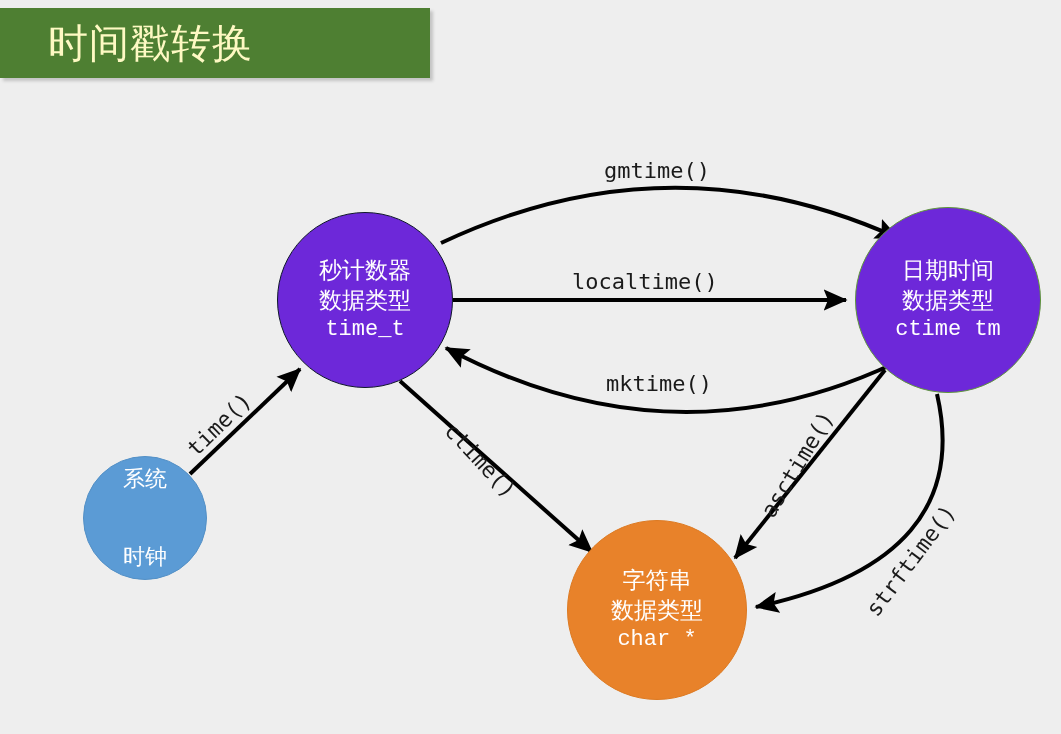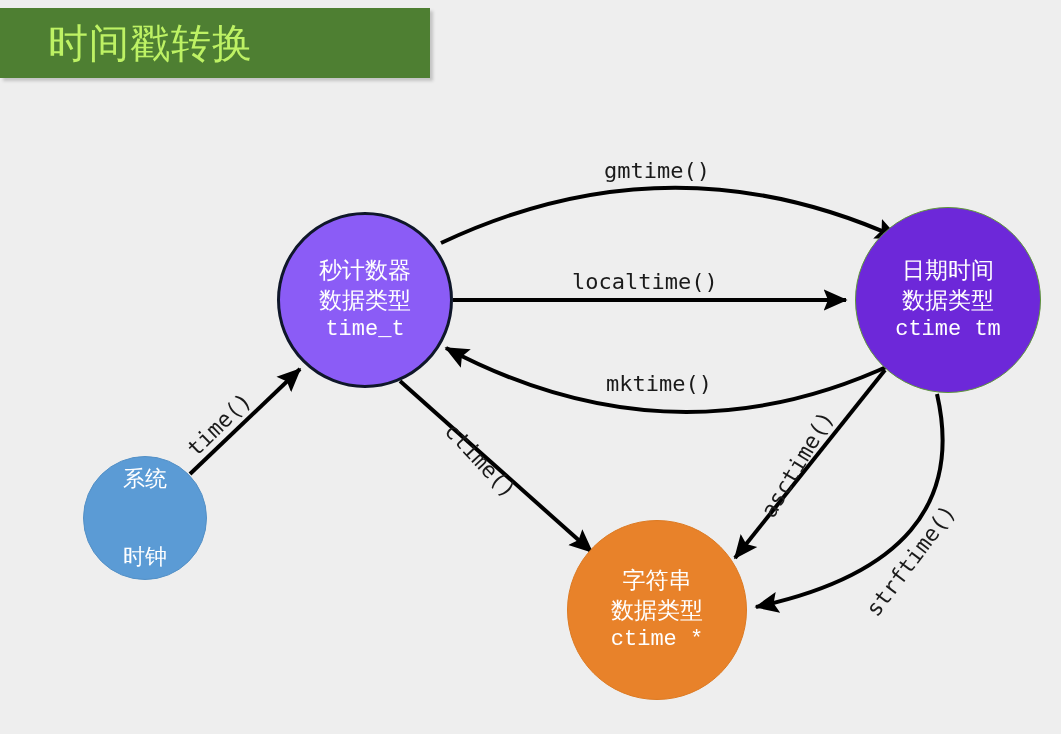--- a/index.html
+++ b/index.html
@@ -24,21 +24,21 @@
     width: 430px;
     height: 70px;
     background: #4e7f32;
     box-shadow: 3px 3px 3px rgba(0,0,0,0.18);
     display: flex;
     align-items: center;
     box-sizing: border-box;
     padding-left: 48px;
   }
   #title-text {
-    color: #bef264;
+    color: #fef9c3;
     font-size: 40px;
     line-height: 1;
     letter-spacing: 1px;
     font-family: "DejaVu Sans", "Liberation Sans", sans-serif;
     white-space: nowrap;
   }
 
   
   #diagram {
     position: absolute;
@@ -70,22 +70,22 @@
   .node .ln {
     display: block;
     white-space: nowrap;
     font-family: "DejaVu Sans", "Liberation Sans", sans-serif;
   }
   .node .ln.cjk { font-size: 23px; line-height: 30px; }
   .node .ln.latin { font-size: 22px; line-height: 30px; font-family: Liberation Mono, monospace; }
 
   #node-time-t {
     left: 277px; top: 212px; width: 176px; height: 176px;
-    background: #8b5cf6;
-    border: 3px solid #0f172a;
+    background: #6d28d9;
+    border: 1px solid #0f172a;
   }
   #node-struct-tm {
     left: 855px; top: 207px; width: 186px; height: 186px;
     background: #6d28d9;
     border: 1px solid #5e963a;
   }
   #node-char-ptr {
     left: 567px; top: 520px; width: 180px; height: 180px;
     background: #e8822a;
     border: 1px solid #dd7a22;
@@ -168,17 +168,17 @@
 
     <div class="node" id="node-struct-tm">
       <span class="ln cjk">日期时间</span>
       <span class="ln cjk">数据类型</span>
       <span class="ln latin">ctime tm</span>
     </div>
 
     <div class="node" id="node-char-ptr">
       <span class="ln cjk">字符串</span>
       <span class="ln cjk">数据类型</span>
-      <span class="ln latin">ctime *</span>
+      <span class="ln latin">char *</span>
     </div>
 
   </div>
 </div>
 
 </body></html>

